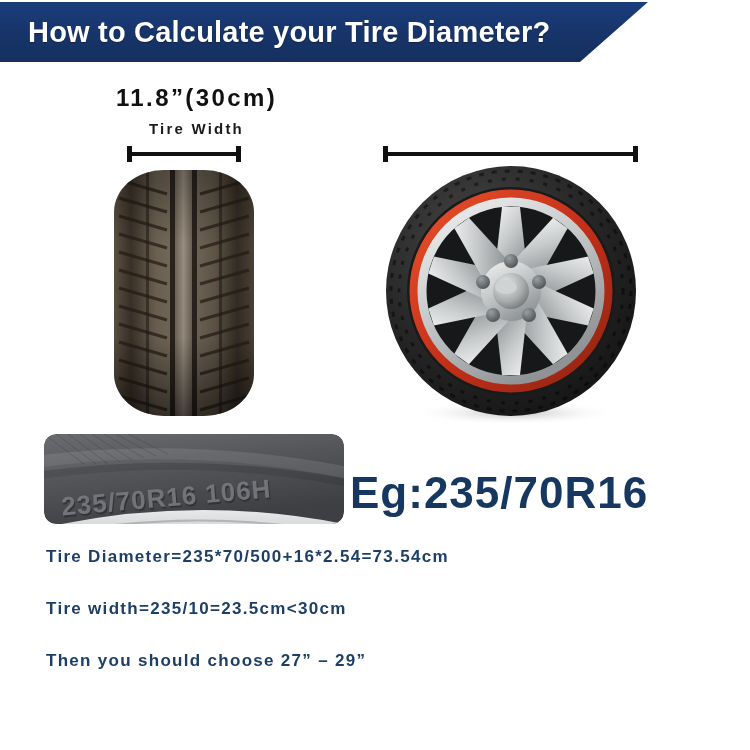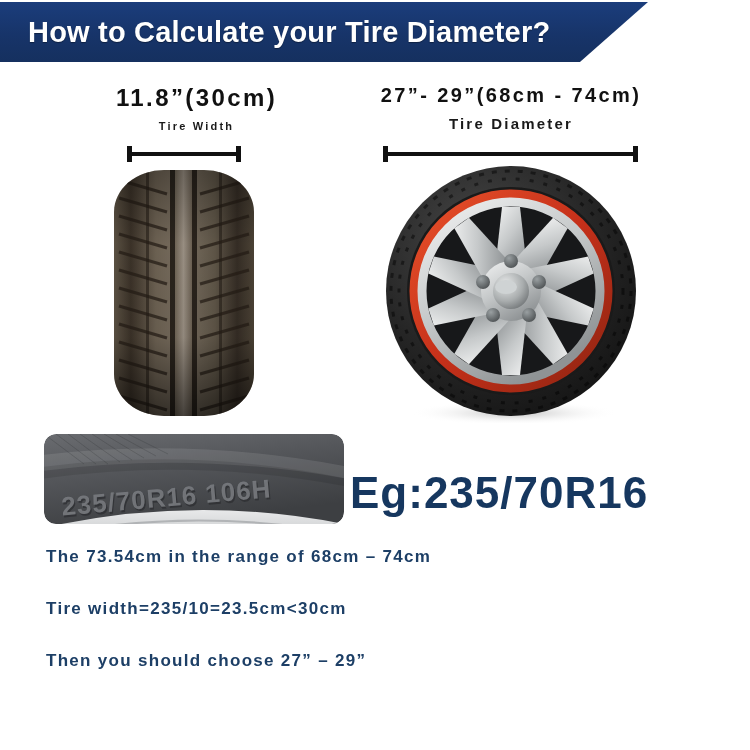--- a/index.html
+++ b/index.html
@@ -56,21 +56,21 @@
   }
   .meas-name {
     color: #1a1a1a;
     font-weight: bold;
     letter-spacing: 2.2px;
     white-space: nowrap;
   }
 
   #width-block { left: 64px; top: 84px; width: 265px; }
   #width-block .meas-value { font-size: 24px; }
-  #width-block .meas-name  { font-size: 11px; margin-top: 8px; }
+  #width-block .meas-name  { font-size: 15px; margin-top: 8px; }
 
   #dia-block { left: 344px; top: 84px; width: 334px; }
   #dia-block .meas-value { font-size: 20px; }
   #dia-block .meas-name  { font-size: 15px; margin-top: 8px; }
 
   
   .dim-bar {
     position: absolute;
     height: 16px;
   }
@@ -159,24 +159,20 @@
 
   <div id="banner">
     <div id="banner-title">How to Calculate your Tire Diameter?</div>
   </div>
 
   <div id="width-block" class="meas-block">
     <div class="meas-value">11.8”(30cm)</div>
     <div class="meas-name">Tire Width</div>
   </div>
 
-  <div id="dia-block" class="meas-block">
-    <div class="meas-value">27”- 29”(68cm - 74cm)</div>
-    <div class="meas-name">Tire Diameter</div>
-  </div>
 
   <div id="width-bar" class="dim-bar">
     <span class="cap l"></span>
     <span class="line"></span>
     <span class="cap r"></span>
   </div>
   <div id="dia-bar" class="dim-bar">
     <span class="cap l"></span>
     <span class="line"></span>
     <span class="cap r"></span>
@@ -370,18 +366,18 @@
       </g>
 
       <path d="M -10 96 Q 150 58 310 92 L 310 120 L -10 120 Z" fill="url(#swRimGrad)"></path>
       <path d="M -10 104 Q 150 70 310 102" fill="none" stroke="#9fa3a5" stroke-width="2" opacity="0.7"></path>
     </g>
   </svg>
 
   <div id="eg-label">Eg:235/70R16</div>
 
   <div id="formula-lines">
-    <div class="formula-line">The 73.54cm in the range of 68cm – 74cm</div>
+    <div class="formula-line">Tire Diameter=235*70/500+16*2.54=73.54cm</div>
     <div class="formula-line">Tire width=235/10=23.5cm&lt;30cm</div>
     <div class="formula-line">Then you should choose 27” – 29”</div>
   </div>
 
 </div>
 
 </body></html>

